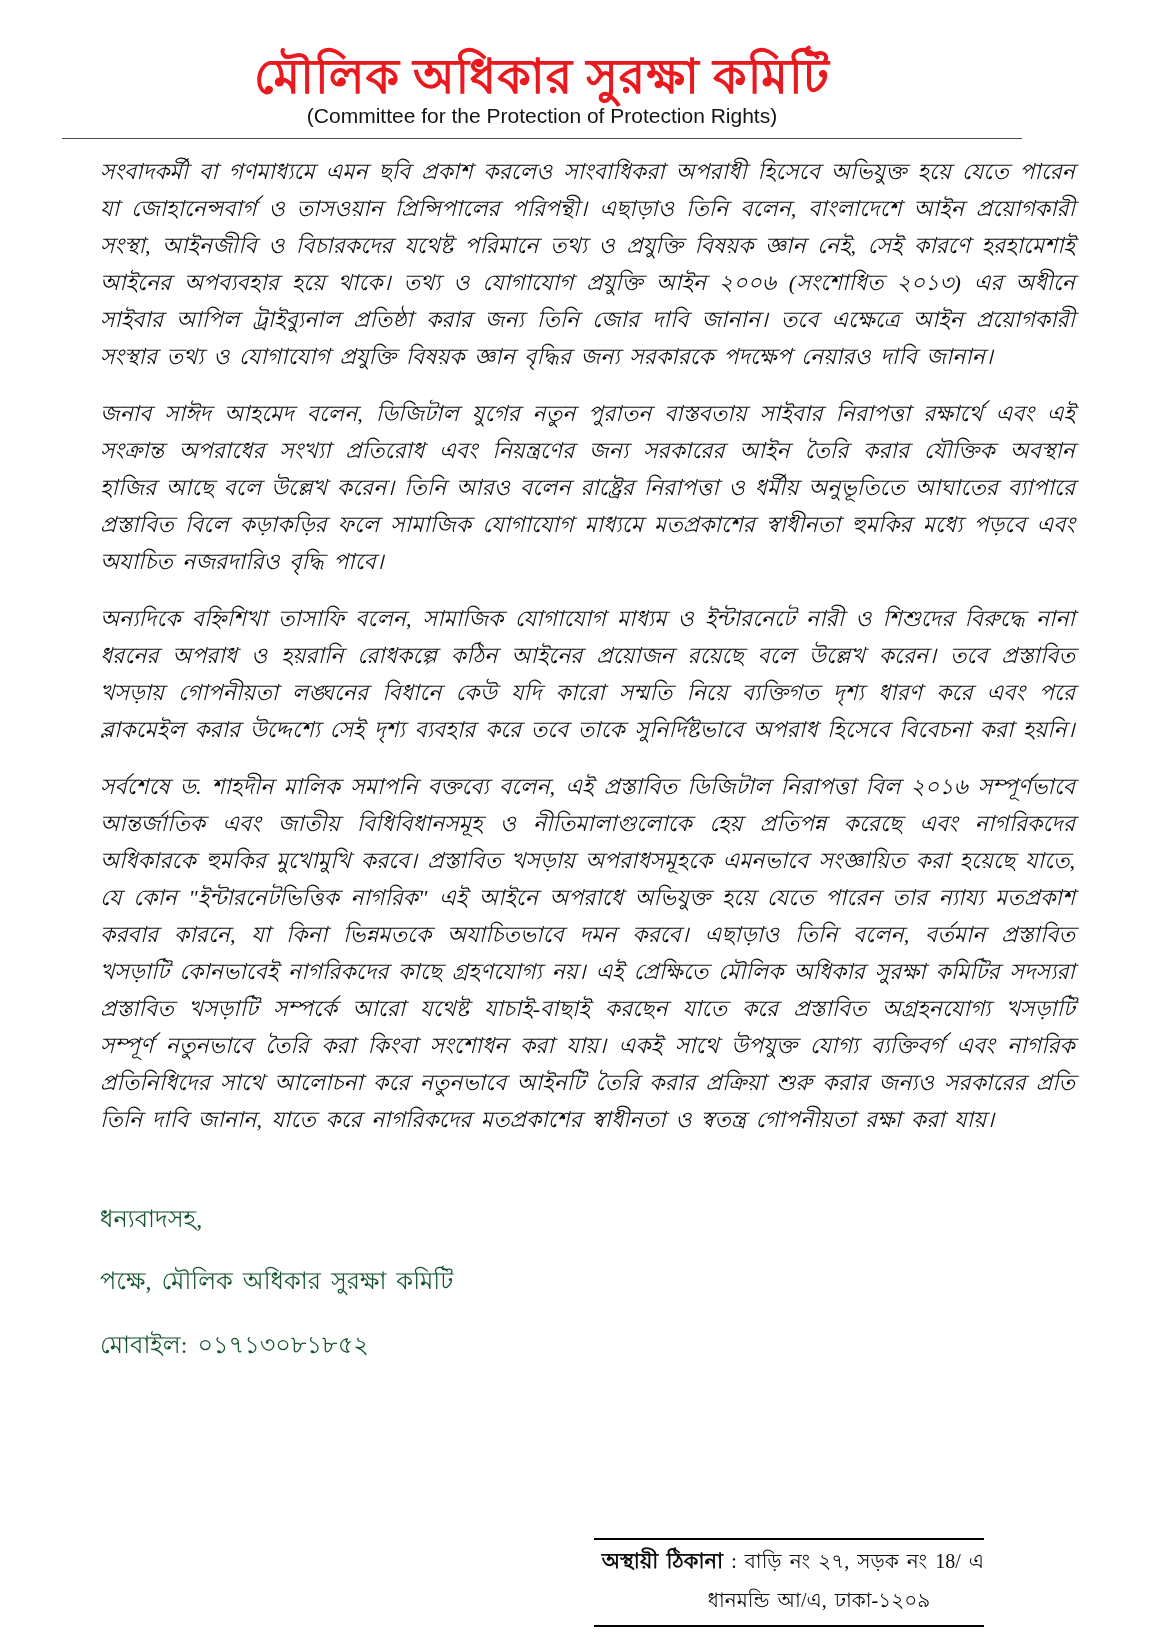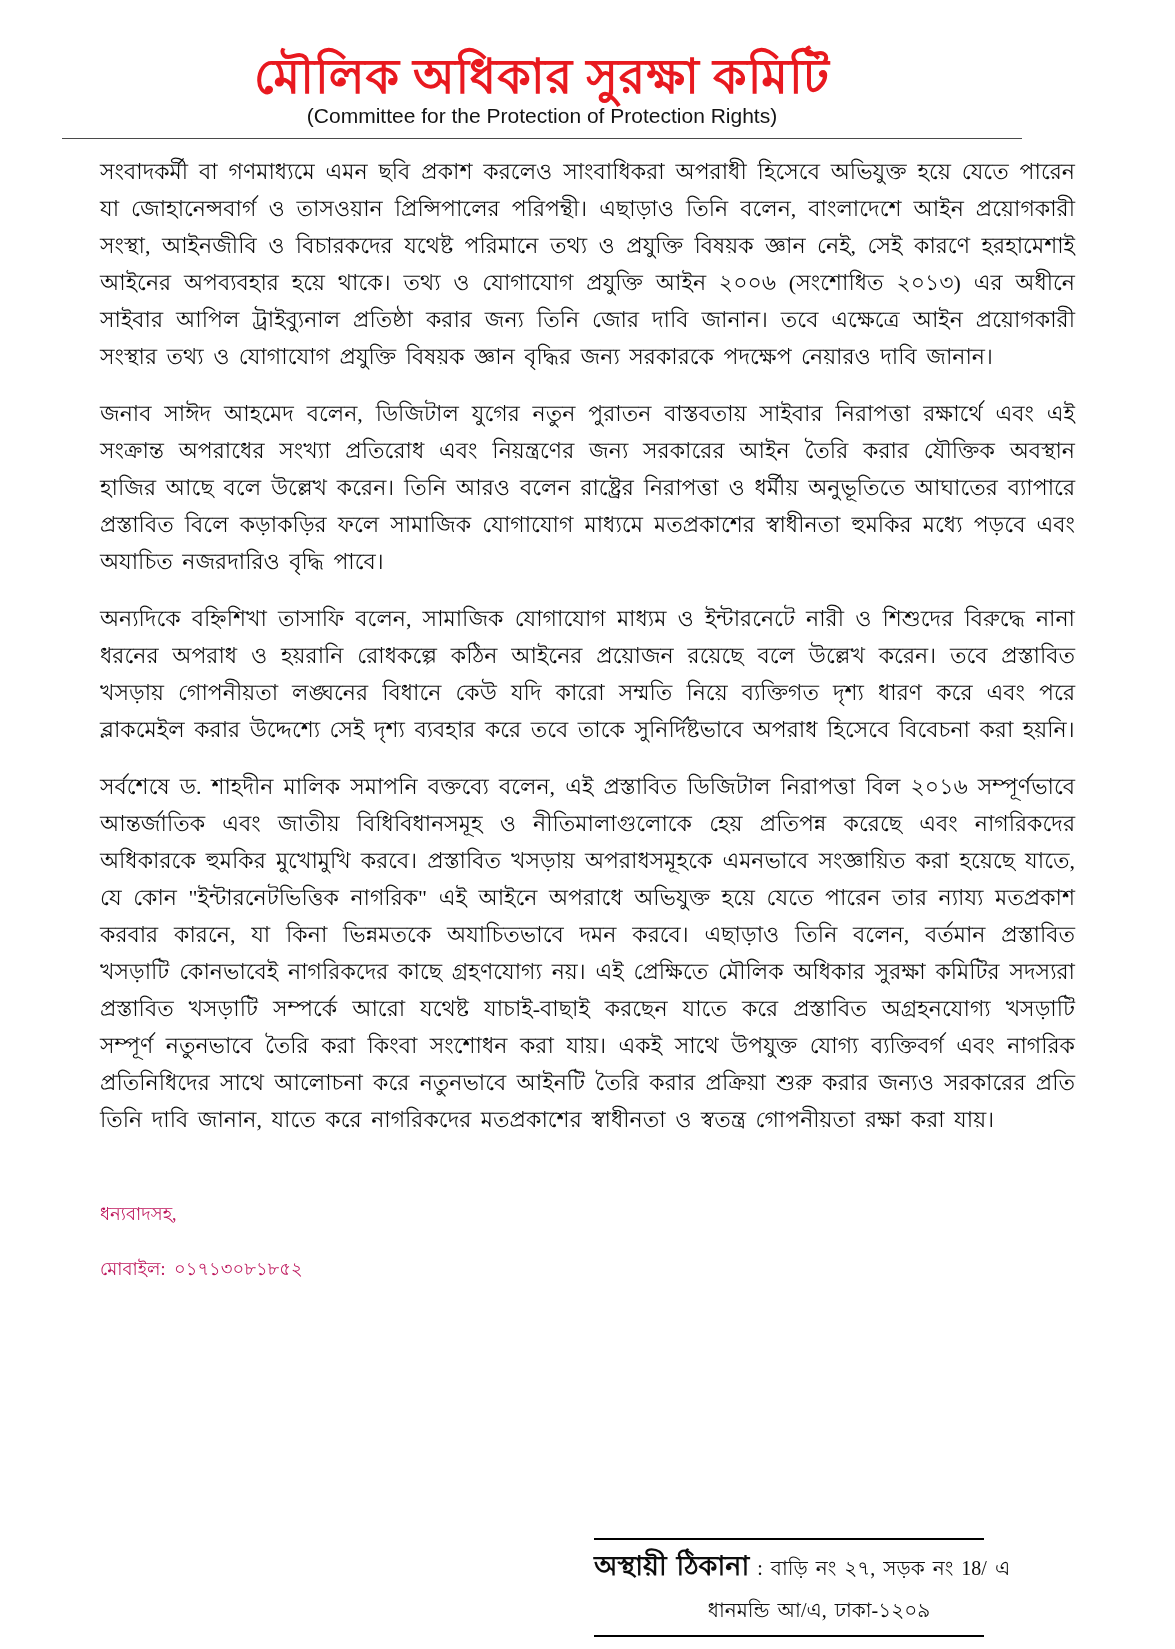--- a/index.html
+++ b/index.html
@@ -46,26 +46,27 @@
     margin: 14px 100px 0 100px;
     width: 975px;
     font-size: 22px;
     line-height: 37px;
     text-align: justify;
     color: #0d0d0d;
   }
   .letter-body p {
     margin: 0 0 20px 0;
     word-spacing: 4px;
+    font-style: italic;
   }
   
   .closing {
     margin: 12px 100px;
-    font-size: 18px;
-    color: #be185d;
+    font-size: 24px;
+    color: #14532d;
   }
   .closing .thanks     { margin: 62px 0 0 0; }
   .closing .signer     { margin: 76px 0 0 0; }
   .closing .on-behalf  { margin: 22px 0 0 0; word-spacing: 4px; }
   .closing .mobile     { margin: 24px 0 0 0; word-spacing: 4px; }
   
   .footer {
     position: absolute;
     top: 1538px;
     right: 100px;
@@ -76,21 +77,21 @@
     font-size: 20px;
     color: #0d0d0d;
   }
   .footer .addr-line1 {
     white-space: nowrap;
     text-align: right;
     word-spacing: 3px;
   }
   .footer .addr-label {
     font-weight: 700;
-    font-size: 27px;
+    font-size: 21px;
   }
   .footer .addr-line2 {
     margin-top: 5px;
     text-align: center;
     padding-left: 60px;
     word-spacing: 3px;
   }
 </style>
 </head>
 <body>
@@ -106,20 +107,21 @@
 
   <div class="letter-body">
     <p>সংবাদকর্মী বা গণমাধ্যমে এমন ছবি প্রকাশ করলেও সাংবাধিকরা অপরাধী হিসেবে অভিযুক্ত হয়ে যেতে পারেন যা জোহানেন্সবার্গ ও তাসওয়ান প্রিন্সিপালের পরিপন্থী। এছাড়াও তিনি বলেন, বাংলাদেশে আইন প্রয়োগকারী সংস্থা, আইনজীবি ও বিচারকদের যথেষ্ট পরিমানে তথ্য ও প্রযুক্তি বিষয়ক জ্ঞান নেই, সেই কারণে হরহামেশাই আইনের অপব্যবহার হয়ে থাকে। তথ্য ও যোগাযোগ প্রযুক্তি আইন ২০০৬ (সংশোধিত ২০১৩) এর অধীনে সাইবার আপিল ট্রাইব্যুনাল প্রতিষ্ঠা করার জন্য তিনি জোর দাবি জানান। তবে এক্ষেত্রে আইন প্রয়োগকারী সংস্থার তথ্য ও যোগাযোগ প্রযুক্তি বিষয়ক জ্ঞান বৃদ্ধির জন্য সরকারকে পদক্ষেপ নেয়ারও দাবি জানান।</p>
     <p>জনাব সাঈদ আহমেদ বলেন, ডিজিটাল যুগের নতুন পুরাতন বাস্তবতায় সাইবার নিরাপত্তা রক্ষার্থে এবং এই সংক্রান্ত অপরাধের সংখ্যা প্রতিরোধ এবং নিয়ন্ত্রণের জন্য সরকারের আইন তৈরি করার যৌক্তিক অবস্থান হাজির আছে বলে উল্লেখ করেন। তিনি আরও বলেন রাষ্ট্রের নিরাপত্তা ও ধর্মীয় অনুভূতিতে আঘাতের ব্যাপারে প্রস্তাবিত বিলে কড়াকড়ির ফলে সামাজিক যোগাযোগ মাধ্যমে মতপ্রকাশের স্বাধীনতা হুমকির মধ্যে পড়বে এবং অযাচিত নজরদারিও বৃদ্ধি পাবে।</p>
     <p>অন্যদিকে বহ্নিশিখা তাসাফি বলেন, সামাজিক যোগাযোগ মাধ্যম ও ইন্টারনেটে নারী ও শিশুদের বিরুদ্ধে নানা ধরনের অপরাধ ও হয়রানি রোধকল্পে কঠিন আইনের প্রয়োজন রয়েছে বলে উল্লেখ করেন। তবে প্রস্তাবিত খসড়ায় গোপনীয়তা লঙ্ঘনের বিধানে কেউ যদি কারো সম্মতি নিয়ে ব্যক্তিগত দৃশ্য ধারণ করে এবং পরে ব্লাকমেইল করার উদ্দেশ্যে সেই দৃশ্য ব্যবহার করে তবে তাকে সুনির্দিষ্টভাবে অপরাধ হিসেবে বিবেচনা করা হয়নি।</p>
     <p>সর্বশেষে ড. শাহদীন মালিক সমাপনি বক্তব্যে বলেন, এই প্রস্তাবিত ডিজিটাল নিরাপত্তা বিল ২০১৬ সম্পূর্ণভাবে আন্তর্জাতিক এবং জাতীয় বিধিবিধানসমূহ ও নীতিমালাগুলোকে হেয় প্রতিপন্ন করেছে এবং নাগরিকদের অধিকারকে হুমকির মুখোমুখি করবে। প্রস্তাবিত খসড়ায় অপরাধসমূহকে এমনভাবে সংজ্ঞায়িত করা হয়েছে যাতে, যে কোন "ইন্টারনেটভিত্তিক নাগরিক" এই আইনে অপরাধে অভিযুক্ত হয়ে যেতে পারেন তার ন্যায্য মতপ্রকাশ করবার কারনে, যা কিনা ভিন্নমতকে অযাচিতভাবে দমন করবে। এছাড়াও তিনি বলেন, বর্তমান প্রস্তাবিত খসড়াটি কোনভাবেই নাগরিকদের কাছে গ্রহণযোগ্য নয়। এই প্রেক্ষিতে মৌলিক অধিকার সুরক্ষা কমিটির সদস্যরা প্রস্তাবিত খসড়াটি সম্পর্কে আরো যথেষ্ট যাচাই-বাছাই করছেন যাতে করে প্রস্তাবিত অগ্রহনযোগ্য খসড়াটি সম্পূর্ণ নতুনভাবে তৈরি করা কিংবা সংশোধন করা যায়। একই সাথে উপযুক্ত যোগ্য ব্যক্তিবর্গ এবং নাগরিক প্রতিনিধিদের সাথে আলোচনা করে নতুনভাবে আইনটি তৈরি করার প্রক্রিয়া শুরু করার জন্যও সরকারের প্রতি তিনি দাবি জানান, যাতে করে নাগরিকদের মতপ্রকাশের স্বাধীনতা ও স্বতন্ত্র গোপনীয়তা রক্ষা করা যায়।</p>
   </div>
 
   <div class="closing">
     <p class="thanks">ধন্যবাদসহ,</p>
+    <p class="on-behalf">পক্ষে, মৌলিক অধিকার সুরক্ষা কমিটি</p>
     <p class="mobile">মোবাইল: ০১৭১৩০৮১৮৫২</p>
   </div>
 
   <div class="footer">
     <div class="addr-line1">
       <span class="addr-label">অস্থায়ী ঠিকানা</span><span> : বাড়ি নং ২৭, সড়ক নং 18/ এ</span>
     </div>
     <div class="addr-line2">ধানমন্ডি আ/এ, ঢাকা-১২০৯</div>
   </div>
 

